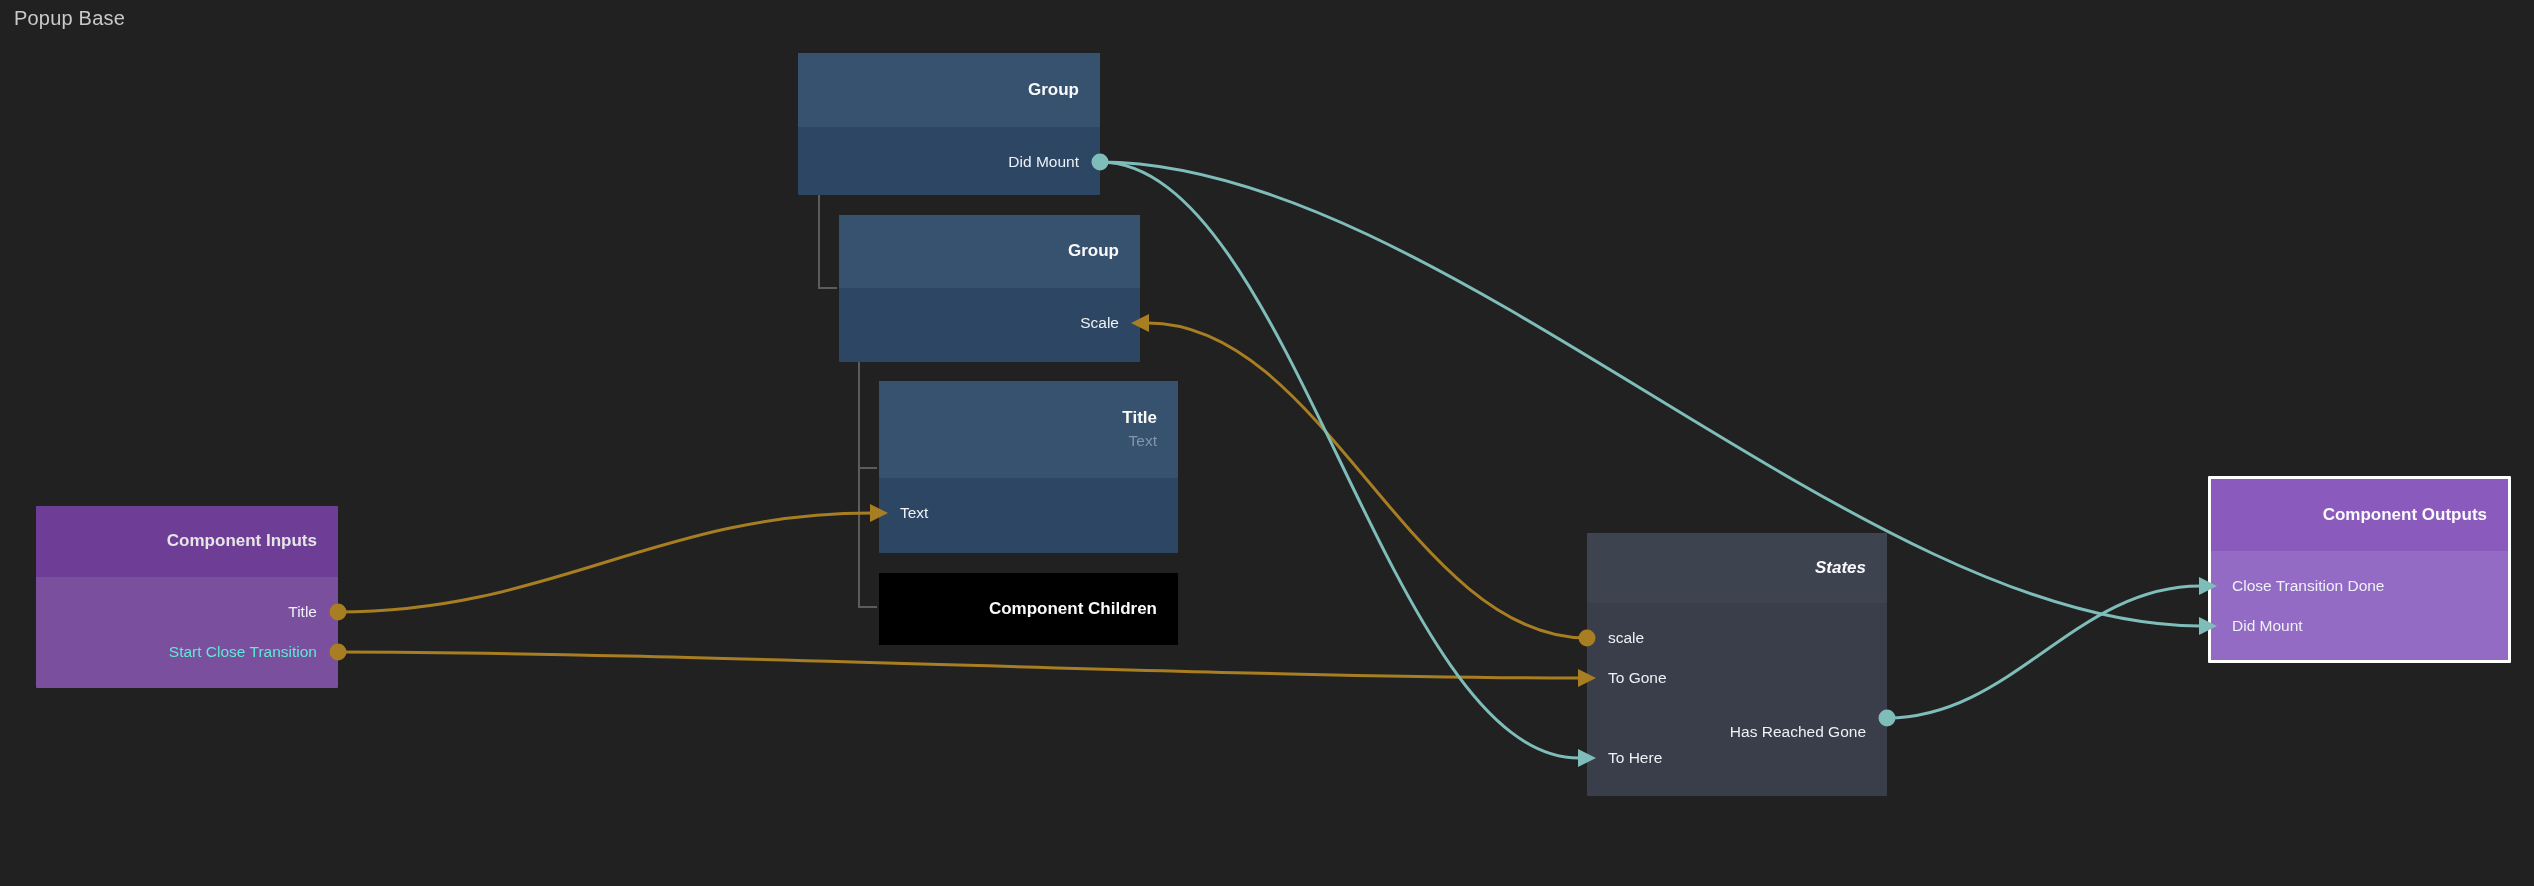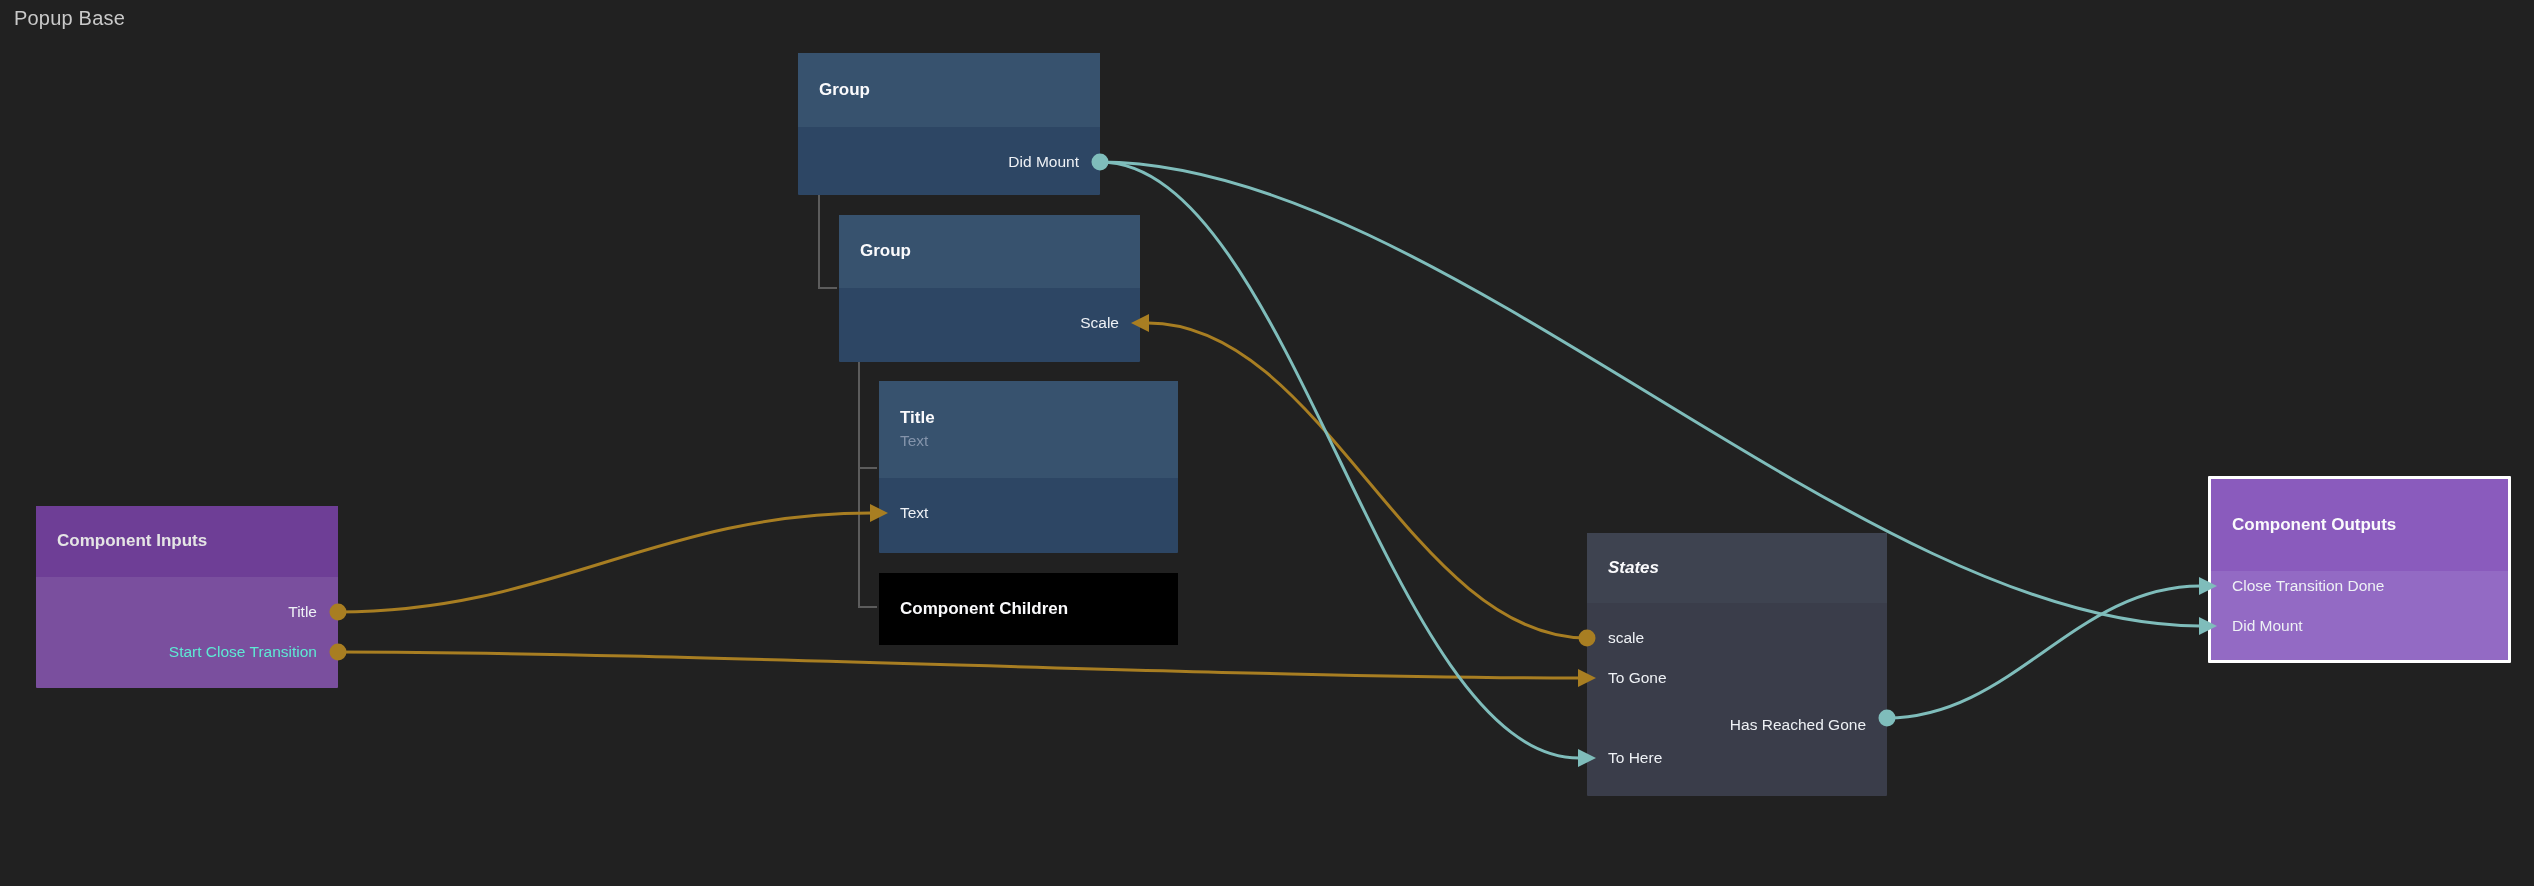--- a/index.html
+++ b/index.html
@@ -16,20 +16,21 @@
   .node{
     position:absolute;
     box-sizing:border-box;
     border-radius:1px;
   }
   .node .hdr{
     position:absolute;left:0;top:0;right:0;
     display:flex;flex-direction:column;justify-content:center;
     box-sizing:border-box;
     padding:0 21px;
+    text-align:right;
   }
   .node .hdr .t{
     font-size:17px;font-weight:600;line-height:1.32;
   }
   .node .hdr .st{
     font-size:15.5px;line-height:1.4;
   }
   .node .row{
     position:absolute;left:0;right:0;height:40px;
     line-height:40px;
@@ -79,25 +80,25 @@
         </div>
         <div class="row r" style="top: 86px; color: rgb(238, 241, 245);">Title</div>
         <div class="row r" style="top: 126px; color: #5eead4;">Start Close Transition</div>
       </div>
       <div class="node" style="left: 1587px; top: 533px; width: 300px; height: 263px; background: rgb(58, 61, 74);">
         <div class="hdr" style="height: 70px; background: rgb(62, 67, 80); font-style: italic;">
           <div class="t" style="color: rgb(250, 250, 252);">States</div>
         </div>
         <div class="row l" style="top: 85px; color: rgb(238, 241, 245);">scale</div>
         <div class="row l" style="top: 125px; color: rgb(238, 241, 245);">To Gone</div>
-        <div class="row r" style="top: 172px; color: rgb(238, 241, 245); margin-left: 8px;">Has Reached Gone</div>
+        <div class="row r" style="top: 179px; color: rgb(238, 241, 245); margin-left: 8px;">Has Reached Gone</div>
         <div class="row l" style="top: 205px; color: rgb(238, 241, 245);">To Here</div>
       </div>
       <div class="node" style="left: 2208px; top: 476px; width: 303px; height: 187px; background: rgb(147, 106, 196); border: 3px solid rgb(255, 255, 255);">
-        <div class="hdr" style="height: 92px; background: rgb(138, 91, 189);">
+        <div class="hdr" style="height: 72px; background: rgb(138, 91, 189);">
           <div class="t" style="color: rgb(250, 250, 252);">Component Outputs</div>
         </div>
         <div class="row l" style="top: 87px; color: rgb(238, 241, 245);">Close Transition Done</div>
         <div class="row l" style="top: 127px; color: rgb(238, 241, 245);">Did Mount</div>
       </div>
     </div>
   <svg id="wires" width="2534" height="886" viewBox="0 0 2534 886">
       <polyline points="819,195 819,288 837,288" fill="none" stroke="#5c5c5c" stroke-width="2"></polyline>
       <polyline points="859,362 859,468 877,468" fill="none" stroke="#5c5c5c" stroke-width="2"></polyline>
       <polyline points="859,468 859,607 877,607" fill="none" stroke="#5c5c5c" stroke-width="2"></polyline>

